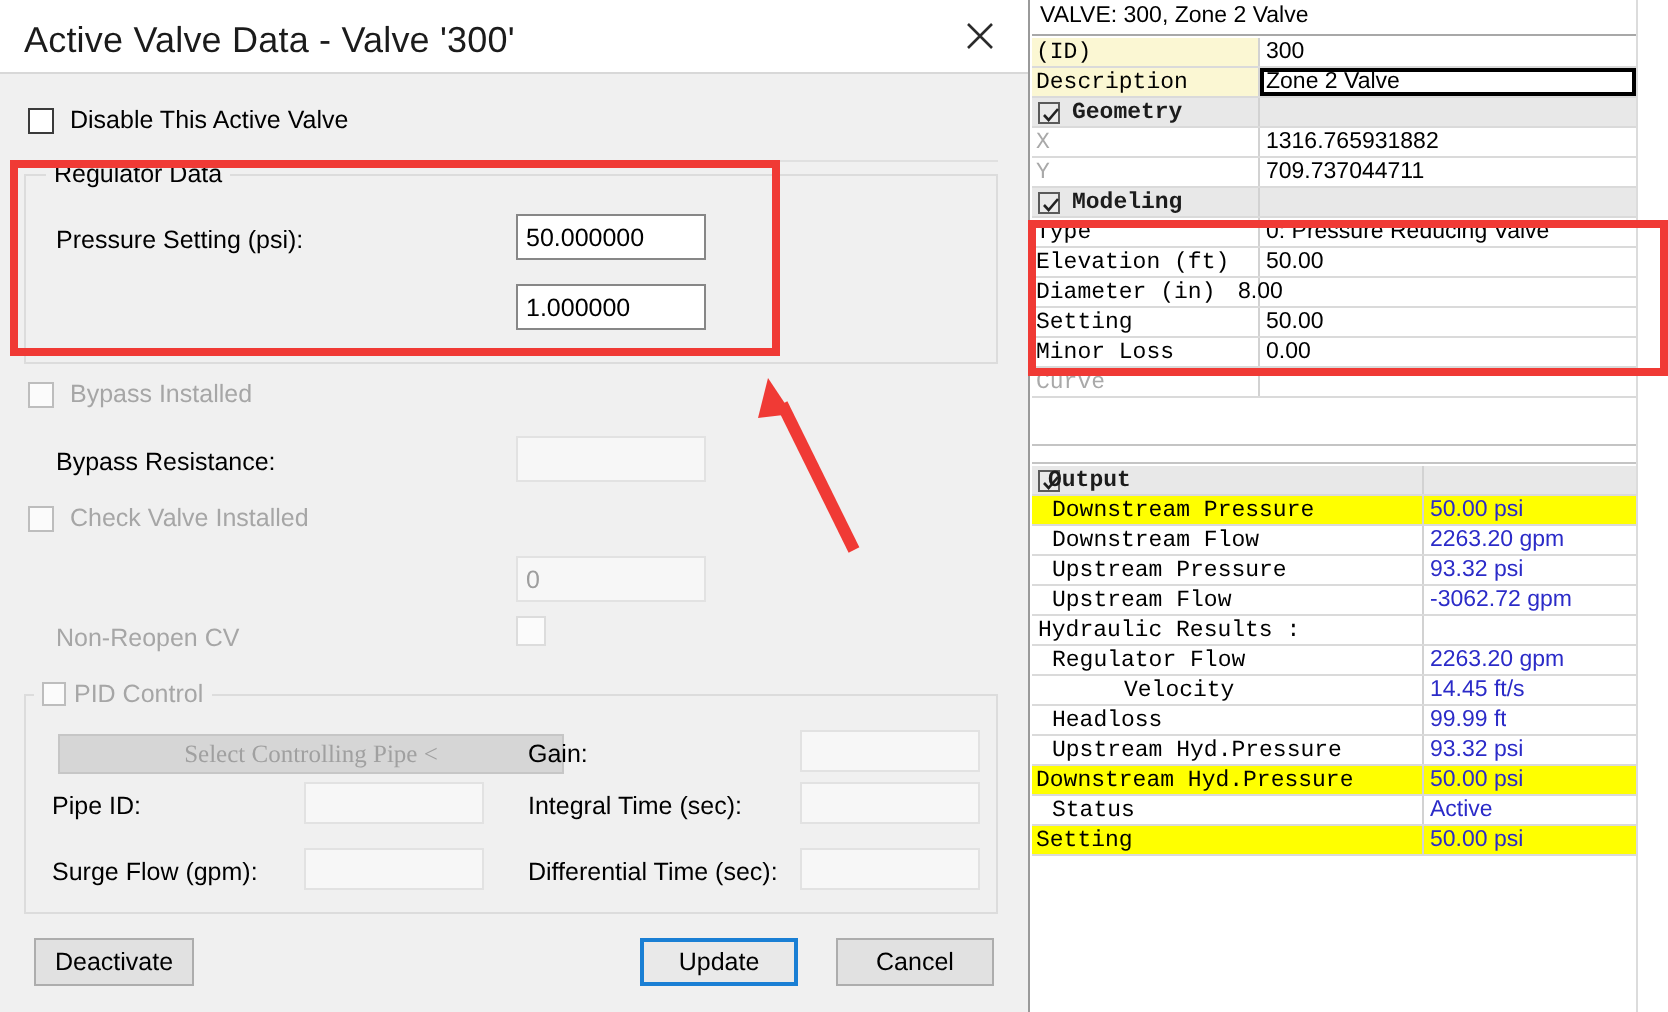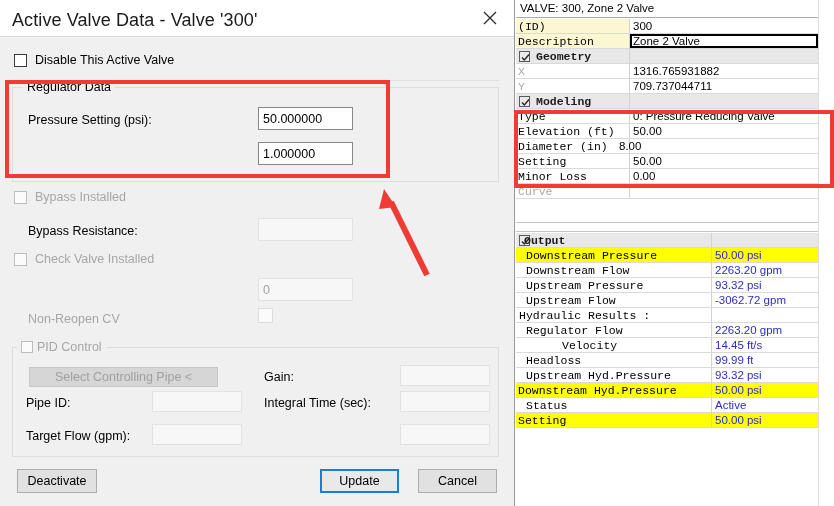--- a/index.html
+++ b/index.html
@@ -306,31 +306,32 @@
     <div class="nonreopen-box" style="left:258px; top:271px;"></div>
 
     <div class="group" style="left:12px; top:310px; width:487px; height:110px;">
       <div class="group-title" style="left:4px;">
         <span style="display:inline-flex;align-items:center;">
           <span class="chkbox dim" style="width:12px;height:12px;display:inline-block;vertical-align:-2px;"></span>
           <span class="chk-label dim" style="margin-left:4px;">PID Control</span>
         </span>
       </div>
     </div>
-    <div class="btn disabled" style="left:29px; top:330px; width:189px; height:20px; line-height:18px;">Select Controlling Pipe &lt;</div>
+    <div class="btn disabled" style="left:29px; top:330px; width:253px; height:20px; line-height:18px;font-family:Liberation Serif, serif;">Select Controlling Pipe &lt;</div>
 
     <div class="fld-label" style="left:26px; top:359px;">Pipe ID:</div>
     <input class="textbox dis" style="left: 152px; top: 354px; width: 90px; height: 21px;" disabled="" value="">
-    <div class="fld-label" style="left:26px; top:392px;">Target Flow (gpm):</div>
+    <div class="fld-label" style="left:26px; top:392px;">Surge Flow (gpm):</div>
     <input class="textbox dis" style="left: 152px; top: 387px; width: 90px; height: 21px;" disabled="" value="">
 
     <div class="fld-label" style="left:264px; top:333px;">Gain:</div>
     <input class="textbox dis" style="left: 400px; top: 328px; width: 90px; height: 21px;" disabled="" value="">
     <div class="fld-label" style="left:264px; top:359px;">Integral Time (sec):</div>
     <input class="textbox dis" style="left: 400px; top: 354px; width: 90px; height: 21px;" disabled="" value="">
+    <div class="fld-label" style="left:264px; top:392px;">Differential Time (sec):</div>
     <input class="textbox dis" style="left: 400px; top: 387px; width: 90px; height: 21px;" disabled="" value="">
 
     <div class="btn" style="left:17px; top:432px; width:80px; height:24px; line-height:22px;">Deactivate</div>
     <div class="btn default" style="left:320px; top:432px; width:79px; height:24px; line-height:20px;">Update</div>
     <div class="btn" style="left:418px; top:432px; width:79px; height:24px; line-height:22px;">Cancel</div>
   </div>
 
   <div class="redbox" style="left:5px; top:80px; width:385px; height:98px;"></div>
 
   <svg id="arrow" width="70" height="100" viewBox="0 0 70 100">

